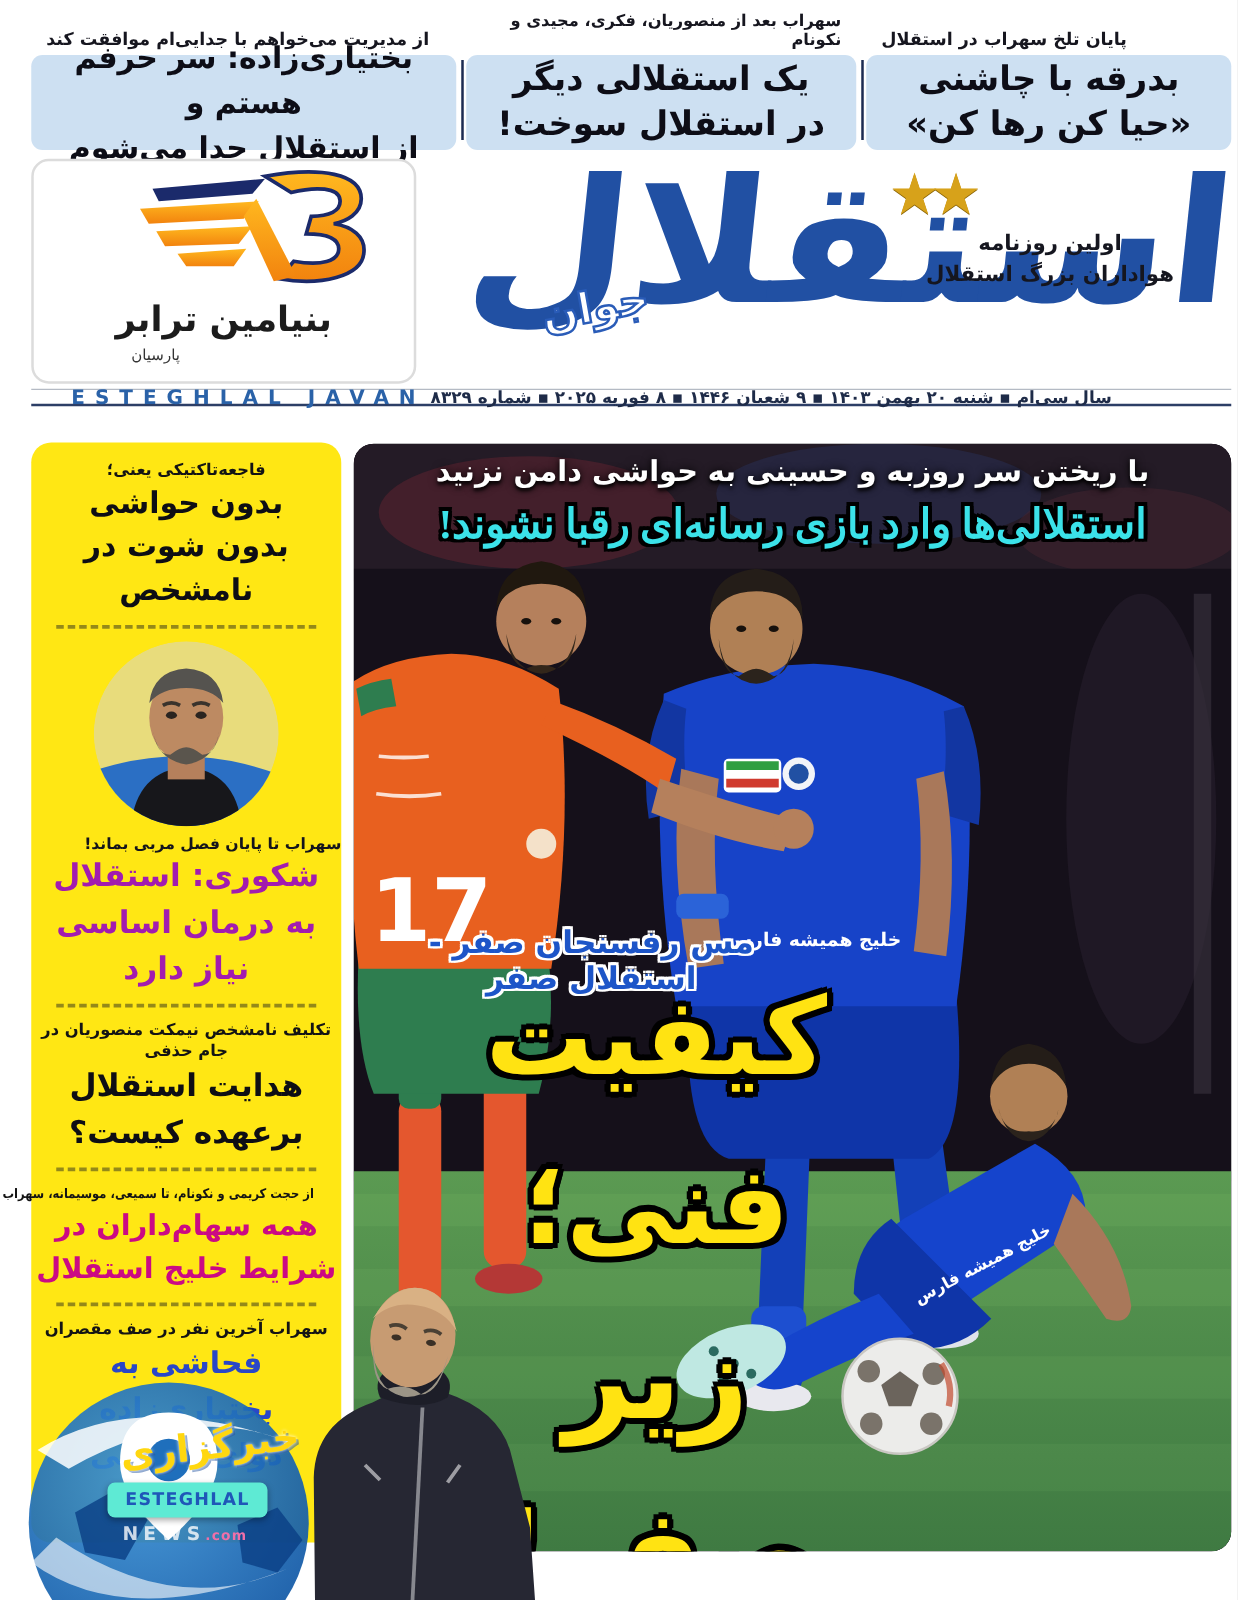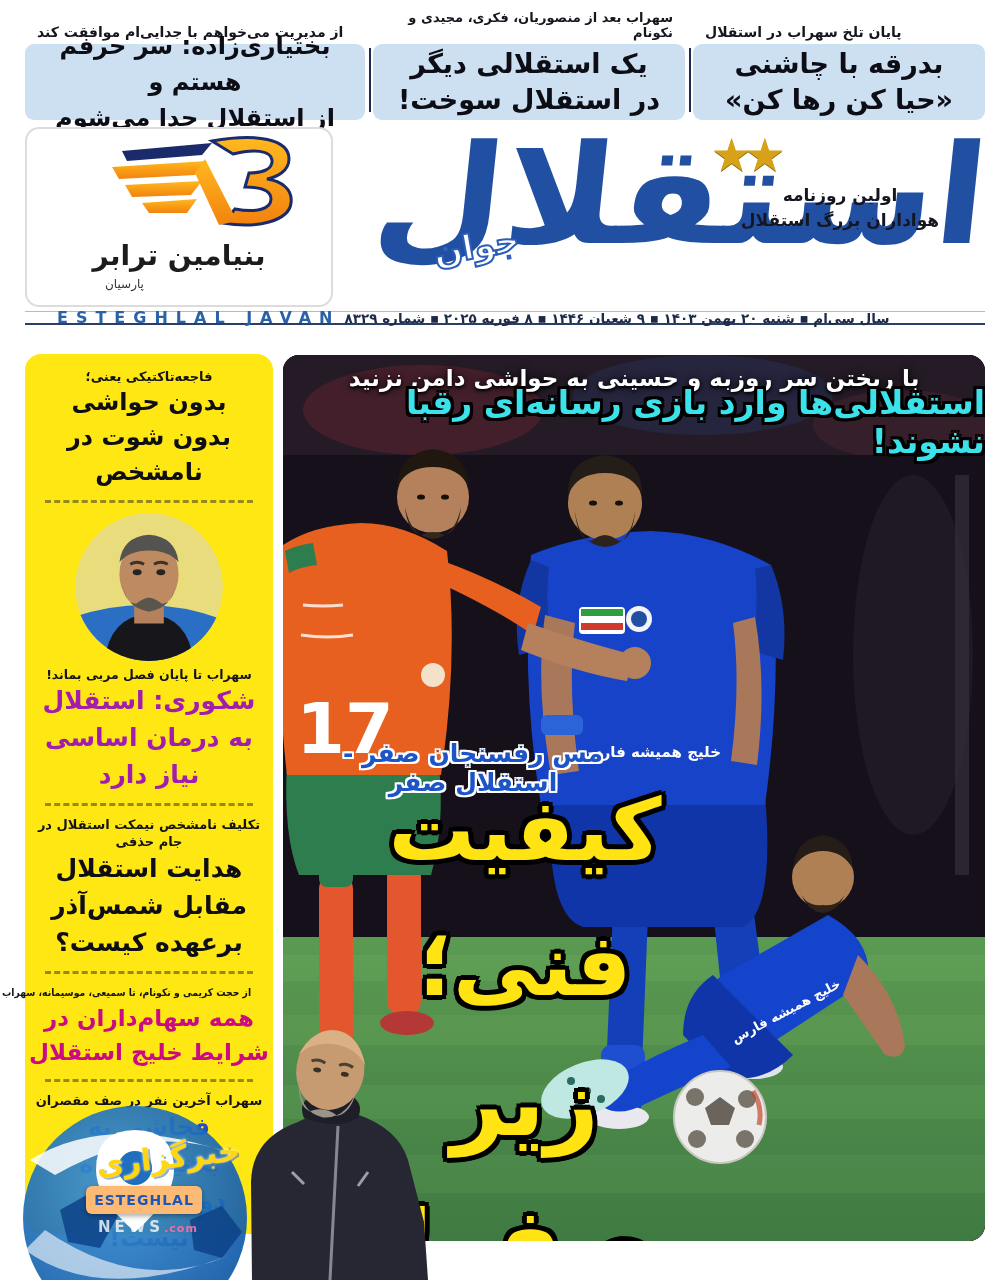--- a/index.html
+++ b/index.html
@@ -38,49 +38,49 @@
   
   .sidebar{position:absolute;left:25px;top:354px;width:248px;height:880px;background:#ffe714;
            border-radius:16px;z-index:2;}
   .skicker{font-size:13px;font-weight:700;color:#141414;text-align:center;direction:rtl;
            padding:0 8px;line-height:17px;}
   .skicker.small{font-size:10.5px;white-space:nowrap;transform:scaleX(.88);transform-origin:center;}
   .shl{font-weight:700;text-align:center;direction:rtl;}
   .ssep{margin:10px 20px;border-top:3px dashed rgba(60,60,30,.55);}
   .portrait{width:148px;height:148px;border-radius:50%;margin:8px auto 6px;overflow:hidden;
             display:block;}
-  .scaption{font-size:12.5px;font-weight:700;color:#14141c;text-align:center;direction:rtl;}
+  .scaption{font-size:12.5px;font-weight:700;color:#14141c;direction:rtl;}
   
   .photo{position:absolute;left:283px;top:355px;width:702px;height:886px;border-radius:16px;
          overflow:hidden;background:#17141c;z-index:1;}
   .photo svg.scene{position:absolute;inset:0;}
   .ph-k{position:absolute;top:10px;left:0;right:0;text-align:center;font-size:23px;font-weight:700;
         color:#ffffff;direction:rtl;text-shadow:0 0 8px rgba(0,0,0,.95),0 2px 3px rgba(0,0,0,.9);}
-  .ph-h{position:absolute;top:28px;left:0;right:0;text-align:right;font-size:33px;font-weight:700;
+  .ph-h{position:absolute;top:44px;left:0;right:0;text-align:center;font-size:33px;font-weight:700;
         color:#3be2e9;direction:rtl;
         text-shadow:-3px -3px 0 #000,3px -3px 0 #000,-3px 3px 0 #000,3px 3px 0 #000,
-                    0 -3px 0 #000,0 3px 0 #000,-3px 0 0 #000,3px 0 0 #000;}
+                    0 -3px 0 #000,0 3px 0 #000,-3px 0 0 #000,3px 0 0 #000;font-family:Liberation Serif, serif;}
   .score{position:absolute;top:384px;left:10px;width:360px;text-align:center;font-size:25px;
          font-weight:700;color:#1d55c8;direction:rtl;
          text-shadow:-2px -2px 0 #fff,2px -2px 0 #fff,-2px 2px 0 #fff,2px 2px 0 #fff,
                      0 -2px 0 #fff,0 2px 0 #fff,-2px 0 0 #fff,2px 0 0 #fff;}
   .big{position:absolute;left:22px;top:408px;width:440px;text-align:center;font-weight:700;
        color:#ffe312;direction:rtl;
        text-shadow:-4px -4px 0 #000,4px -4px 0 #000,-4px 4px 0 #000,4px 4px 0 #000,
                    0 -5px 0 #000,0 5px 0 #000,-5px 0 0 #000,5px 0 0 #000;}
   .big .b1{font-size:86px;line-height:135px;}
   .big .b2{font-size:94px;line-height:140px;}
   
   .coach{position:absolute;left:218px;top:1022px;width:225px;height:258px;z-index:6;}
   
   .wm{position:absolute;left:0px;top:1088px;width:300px;height:192px;z-index:9;}
   .wm-script{position:absolute;left:96px;top:52px;font-size:30px;font-weight:700;color:#ffd70f;
              transform:rotate(-6deg);direction:rtl;
              text-shadow:0 0 3px #fff,2px 2px 0 rgba(30,80,160,.55);}
-  .wm-box{position:absolute;left:86px;top:98px;width:116px;height:28px;background:#fdba74;border-radius:6px;
+  .wm-box{position:absolute;left:86px;top:98px;width:128px;height:28px;background:#5eead4;border-radius:6px;
           display:flex;align-items:center;justify-content:center;font-size:14px;font-weight:700;
           color:#1f57b8;letter-spacing:1px;box-shadow:0 2px 5px rgba(0,0,0,.35);}
   .wm-news{position:absolute;left:98px;top:130px;font-size:15px;font-weight:700;
            color:rgba(255,255,255,.78);letter-spacing:4px;}
   .wm-news .dot{font-size:11px;color:#ef6fa8;letter-spacing:1px;}
 </style>
 </head>
 <body>
 
 <div class="page">
@@ -168,24 +168,23 @@
       <path d="M80,52 Q87,48 94,52" stroke="#3a332c" stroke-width="3" fill="none"></path>
     </svg>
     <div class="scaption">سهراب تا پایان فصل مربی بماند!</div>
     <div class="shl" style="font-size:25px;line-height:37px;color:#a21caf;">
       <div>شکوری: استقلال</div>
       <div>به درمان اساسی</div>
       <div>نیاز دارد</div>
     </div>
     <div class="ssep"></div>
 
-    <div class="skicker">تکلیف نامشخص نیمکت استقلال در جام حذفی</div>
+    <div class="skicker">تکلیف نامشخص نیمکت منصوریان در جام حذفی</div>
     <div class="shl" style="font-size:25px;line-height:37px;color:#0e0e14;">
       <div>هدایت استقلال</div>
-      <div>مقابل شمس‌آذر</div>
       <div>برعهده کیست؟</div>
     </div>
     <div class="ssep"></div>
 
     <div class="skicker small">از حجت کریمی و نکونام، تا سمیعی، موسیمانه، سهراب و البته هلدینگ</div>
     <div class="shl" style="font-size:23px;line-height:34px;color:#cb0a84;">
       <div>همه سهام‌داران در</div>
       <div>شرایط خلیج استقلال</div>
     </div>
     <div class="ssep"></div>

